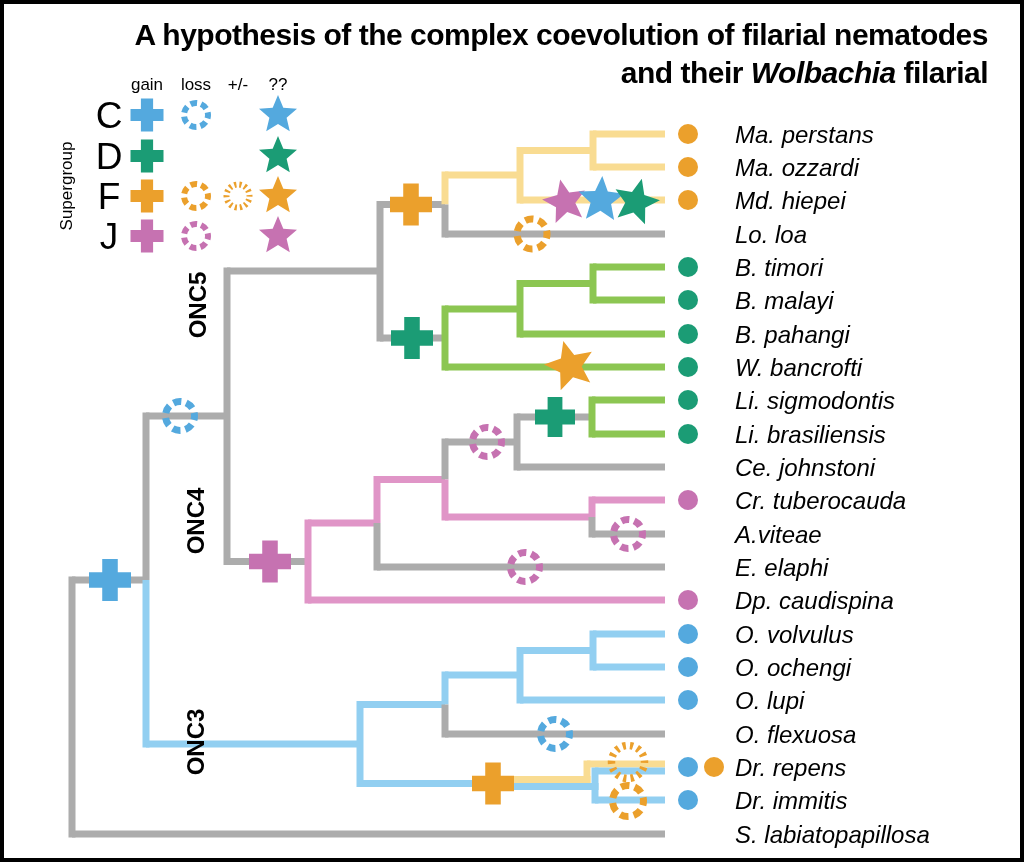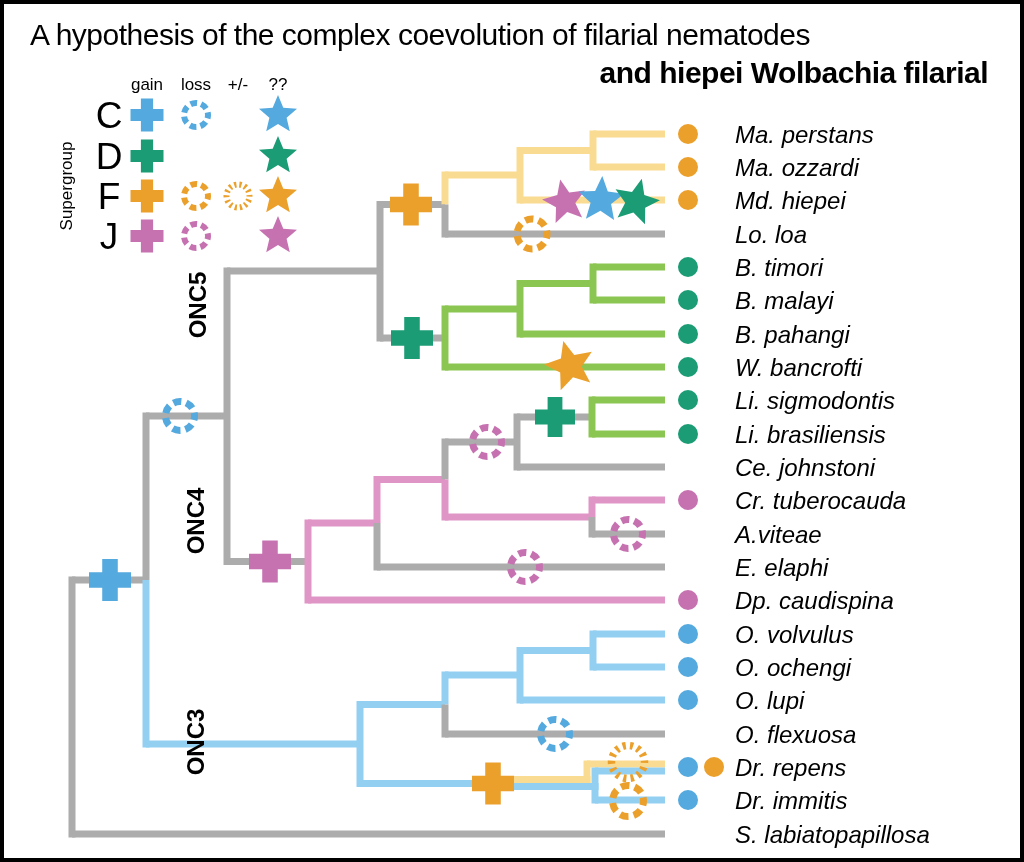--- a/index.html
+++ b/index.html
@@ -1,21 +1,21 @@
 <!DOCTYPE html>
 <html><head>
 <meta charset="utf-8">
 <style>
   html,body{margin:0;padding:0;background:#e8e8e8;}
   .fig{position:relative;width:1024px;height:862px;background:#ffffff;overflow:hidden;
        font-family:"Liberation Sans","DejaVu Sans",sans-serif;}
   .title{position:absolute;left:30px;top:18px;width:958px;color:#000;}
-  .t1{font-size:30px;font-weight:normal;text-align:left;letter-spacing:-0.5px;}
+  .t1{font-size:30px;font-weight:bold;text-align:right;letter-spacing:-0.5px;}
   .t2{font-size:30px;font-weight:bold;text-align:right;margin-top:4px;letter-spacing:-0.5px;}
-  .t2 .it{}
+  .t2 .it{font-style:italic;}
   svg{position:absolute;left:0;top:0;}
 </style>
 </head>
 <body>
 
 <div class="fig">
   <svg id="tree-svg" width="1024" height="862" viewBox="0 0 1024 862">
       <g stroke-linecap="butt">
         <line x1="72" y1="576.5" x2="72" y2="837.5" stroke="#ACACAC" stroke-width="7"></line>
         <line x1="72" y1="580" x2="146" y2="580" stroke="#ACACAC" stroke-width="7"></line>
@@ -229,15 +229,15 @@
           <text x="109" y="249" font-size="37" fill="#000" text-anchor="middle">J</text>
           <polygon points="140.895,219.5 153.105,219.5 153.105,229.895 163.5,229.895 163.5,242.105 153.105,242.105 153.105,252.5 140.895,252.5 140.895,242.105 130.5,242.105 130.5,229.895 140.895,229.895" fill="#C672B1"></polygon>
           <circle cx="196" cy="236" r="12" fill="none" stroke="#C672B1" stroke-width="6" stroke-dasharray="6.68 4.09" stroke-dashoffset="3.23"></circle>
           <polygon points="278.0,216.0 283.3,228.7 297.0,229.8 286.6,238.8 289.8,252.2 278.0,245.0 266.2,252.2 269.4,238.8 259.0,229.8 272.7,228.7" fill="#C672B1"></polygon>
         </g>
       </g>
       <rect x="2" y="2" width="1020" height="858" fill="none" stroke="#000" stroke-width="4"></rect>
     </svg>
   <div class="title">
     <div class="t1">A hypothesis of the complex coevolution of filarial nematodes</div>
-    <div class="t2"><span>and hiepei </span><span class="it">Wolbachia</span><span> filarial</span></div>
+    <div class="t2"><span>and their </span><span class="it">Wolbachia</span><span> filarial</span></div>
   </div>
 </div>
 
 </body></html>

